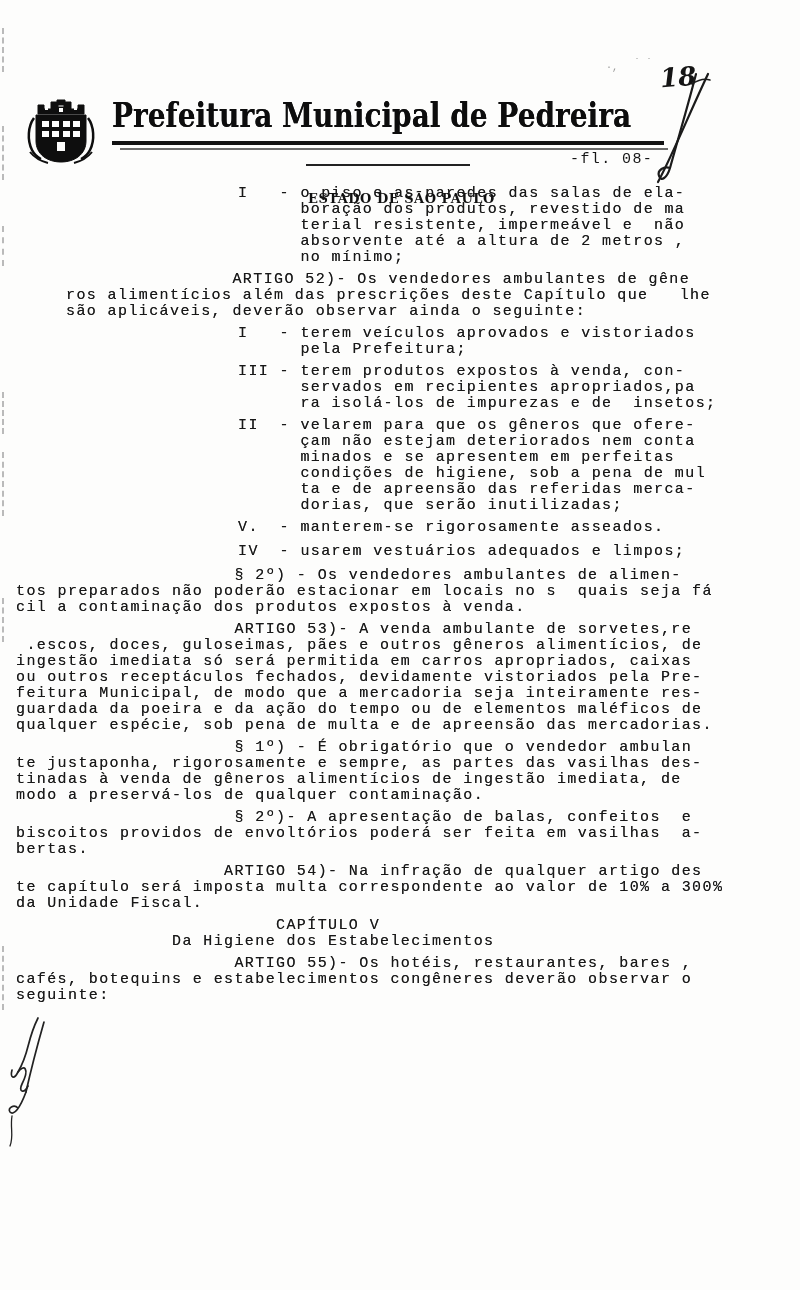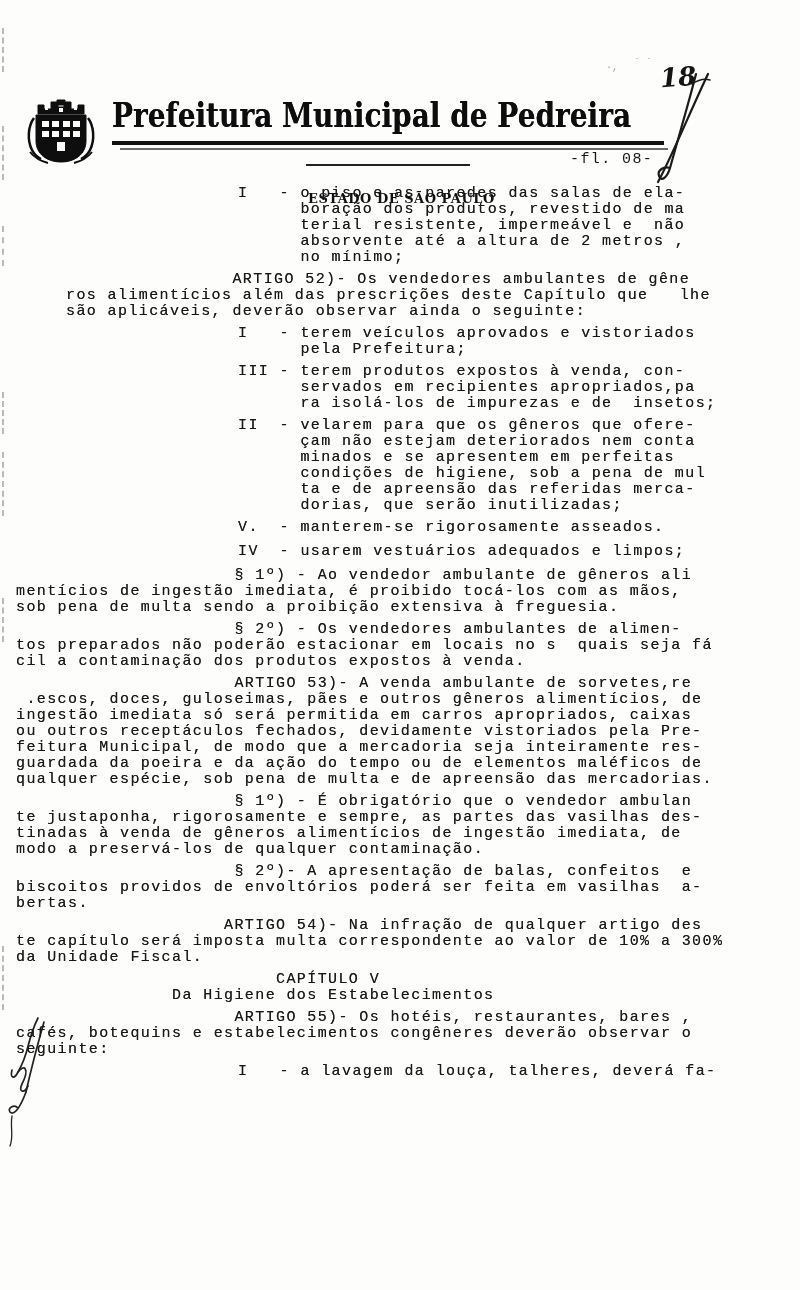--- a/index.html
+++ b/index.html
@@ -152,23 +152,20 @@
       servados em recipientes apropriados,pa
       ra isolá-los de impurezas e de  insetos;</div>
     <div class="tblock indent-list">II  - velarem para que os gêneros que ofere-
       çam não estejam deteriorados nem conta
       minados e se apresentem em perfeitas
       condições de higiene, sob a pena de mul
       ta e de apreensão das referidas merca-
       dorias, que serão inutilizadas;</div>
     <div class="tblock indent-list gap-lg">V.  - manterem-se rigorosamente asseados.</div>
     <div class="tblock indent-list gap-lg">IV  - usarem vestuários adequados e limpos;</div>
-    <div class="tblock">                     § 1º) - Ao vendedor ambulante de gêneros ali
-mentícios de ingestão imediata, é proibido tocá-los com as mãos,
-sob pena de multa sendo a proibição extensiva à freguesia.</div>
     <div class="tblock">                     § 2º) - Os vendedores ambulantes de alimen-
 tos preparados não poderão estacionar em locais no s  quais seja fá
 cil a contaminação dos produtos expostos à venda.</div>
     <div class="tblock">                     ARTIGO 53)- A venda ambulante de sorvetes,re
  .escos, doces, guloseimas, pães e outros gêneros alimentícios, de
 ingestão imediata só será permitida em carros apropriados, caixas
 ou outros receptáculos fechados, devidamente vistoriados pela Pre-
 feitura Municipal, de modo que a mercadoria seja inteiramente res-
 guardada da poeira e da ação do tempo ou de elementos maléficos de
 qualquer espécie, sob pena de multa e de apreensão das mercadorias.</div>
@@ -180,16 +177,15 @@
 biscoitos providos de envoltórios poderá ser feita em vasilhas  a-
 bertas.</div>
     <div class="tblock">                    ARTIGO 54)- Na infração de qualquer artigo des
 te capítulo será imposta multa correspondente ao valor de 10% a 300%
 da Unidade Fiscal.</div>
     <div class="tblock">                         CAPÍTULO V
                Da Higiene dos Estabelecimentos</div>
     <div class="tblock">                     ARTIGO 55)- Os hotéis, restaurantes, bares ,
 cafés, botequins e estabelecimentos congêneres deverão observar o
 seguinte:</div>
-    <div class="tblock indent-list">I   - a lavagem da louça, talheres, deverá fa-</div>
   </div>
 
 </div>
 
 </body></html>

